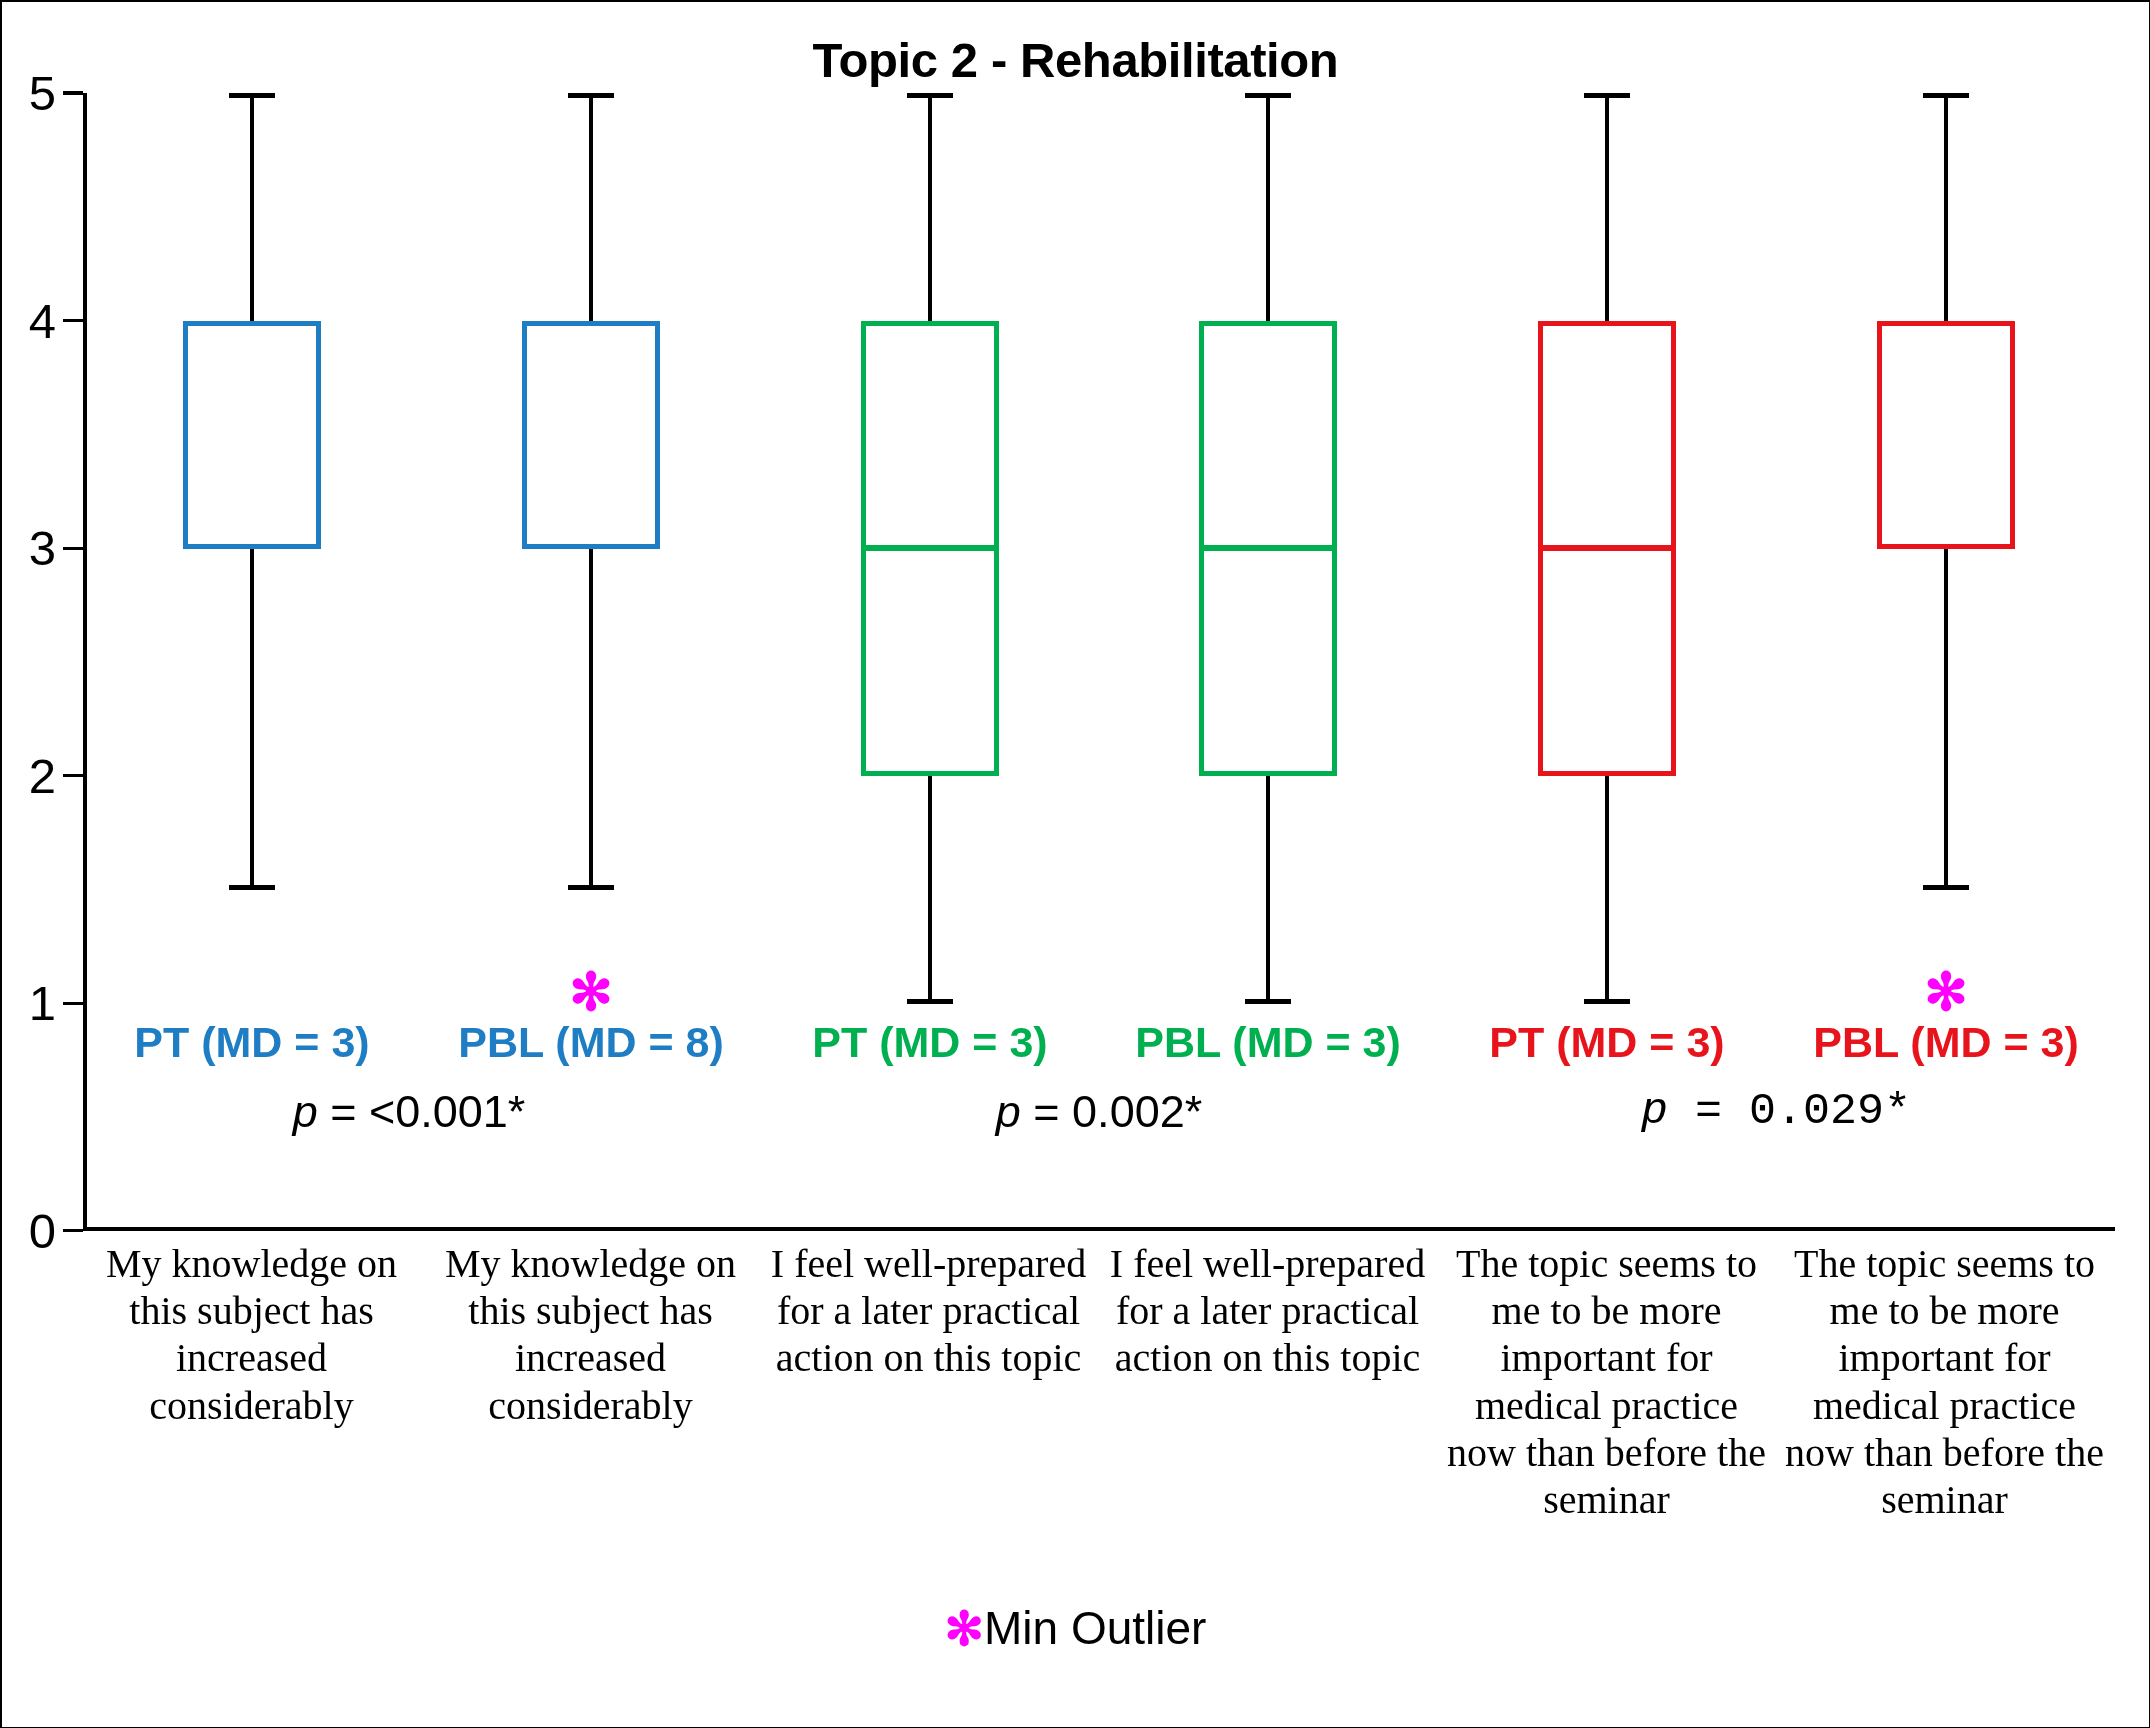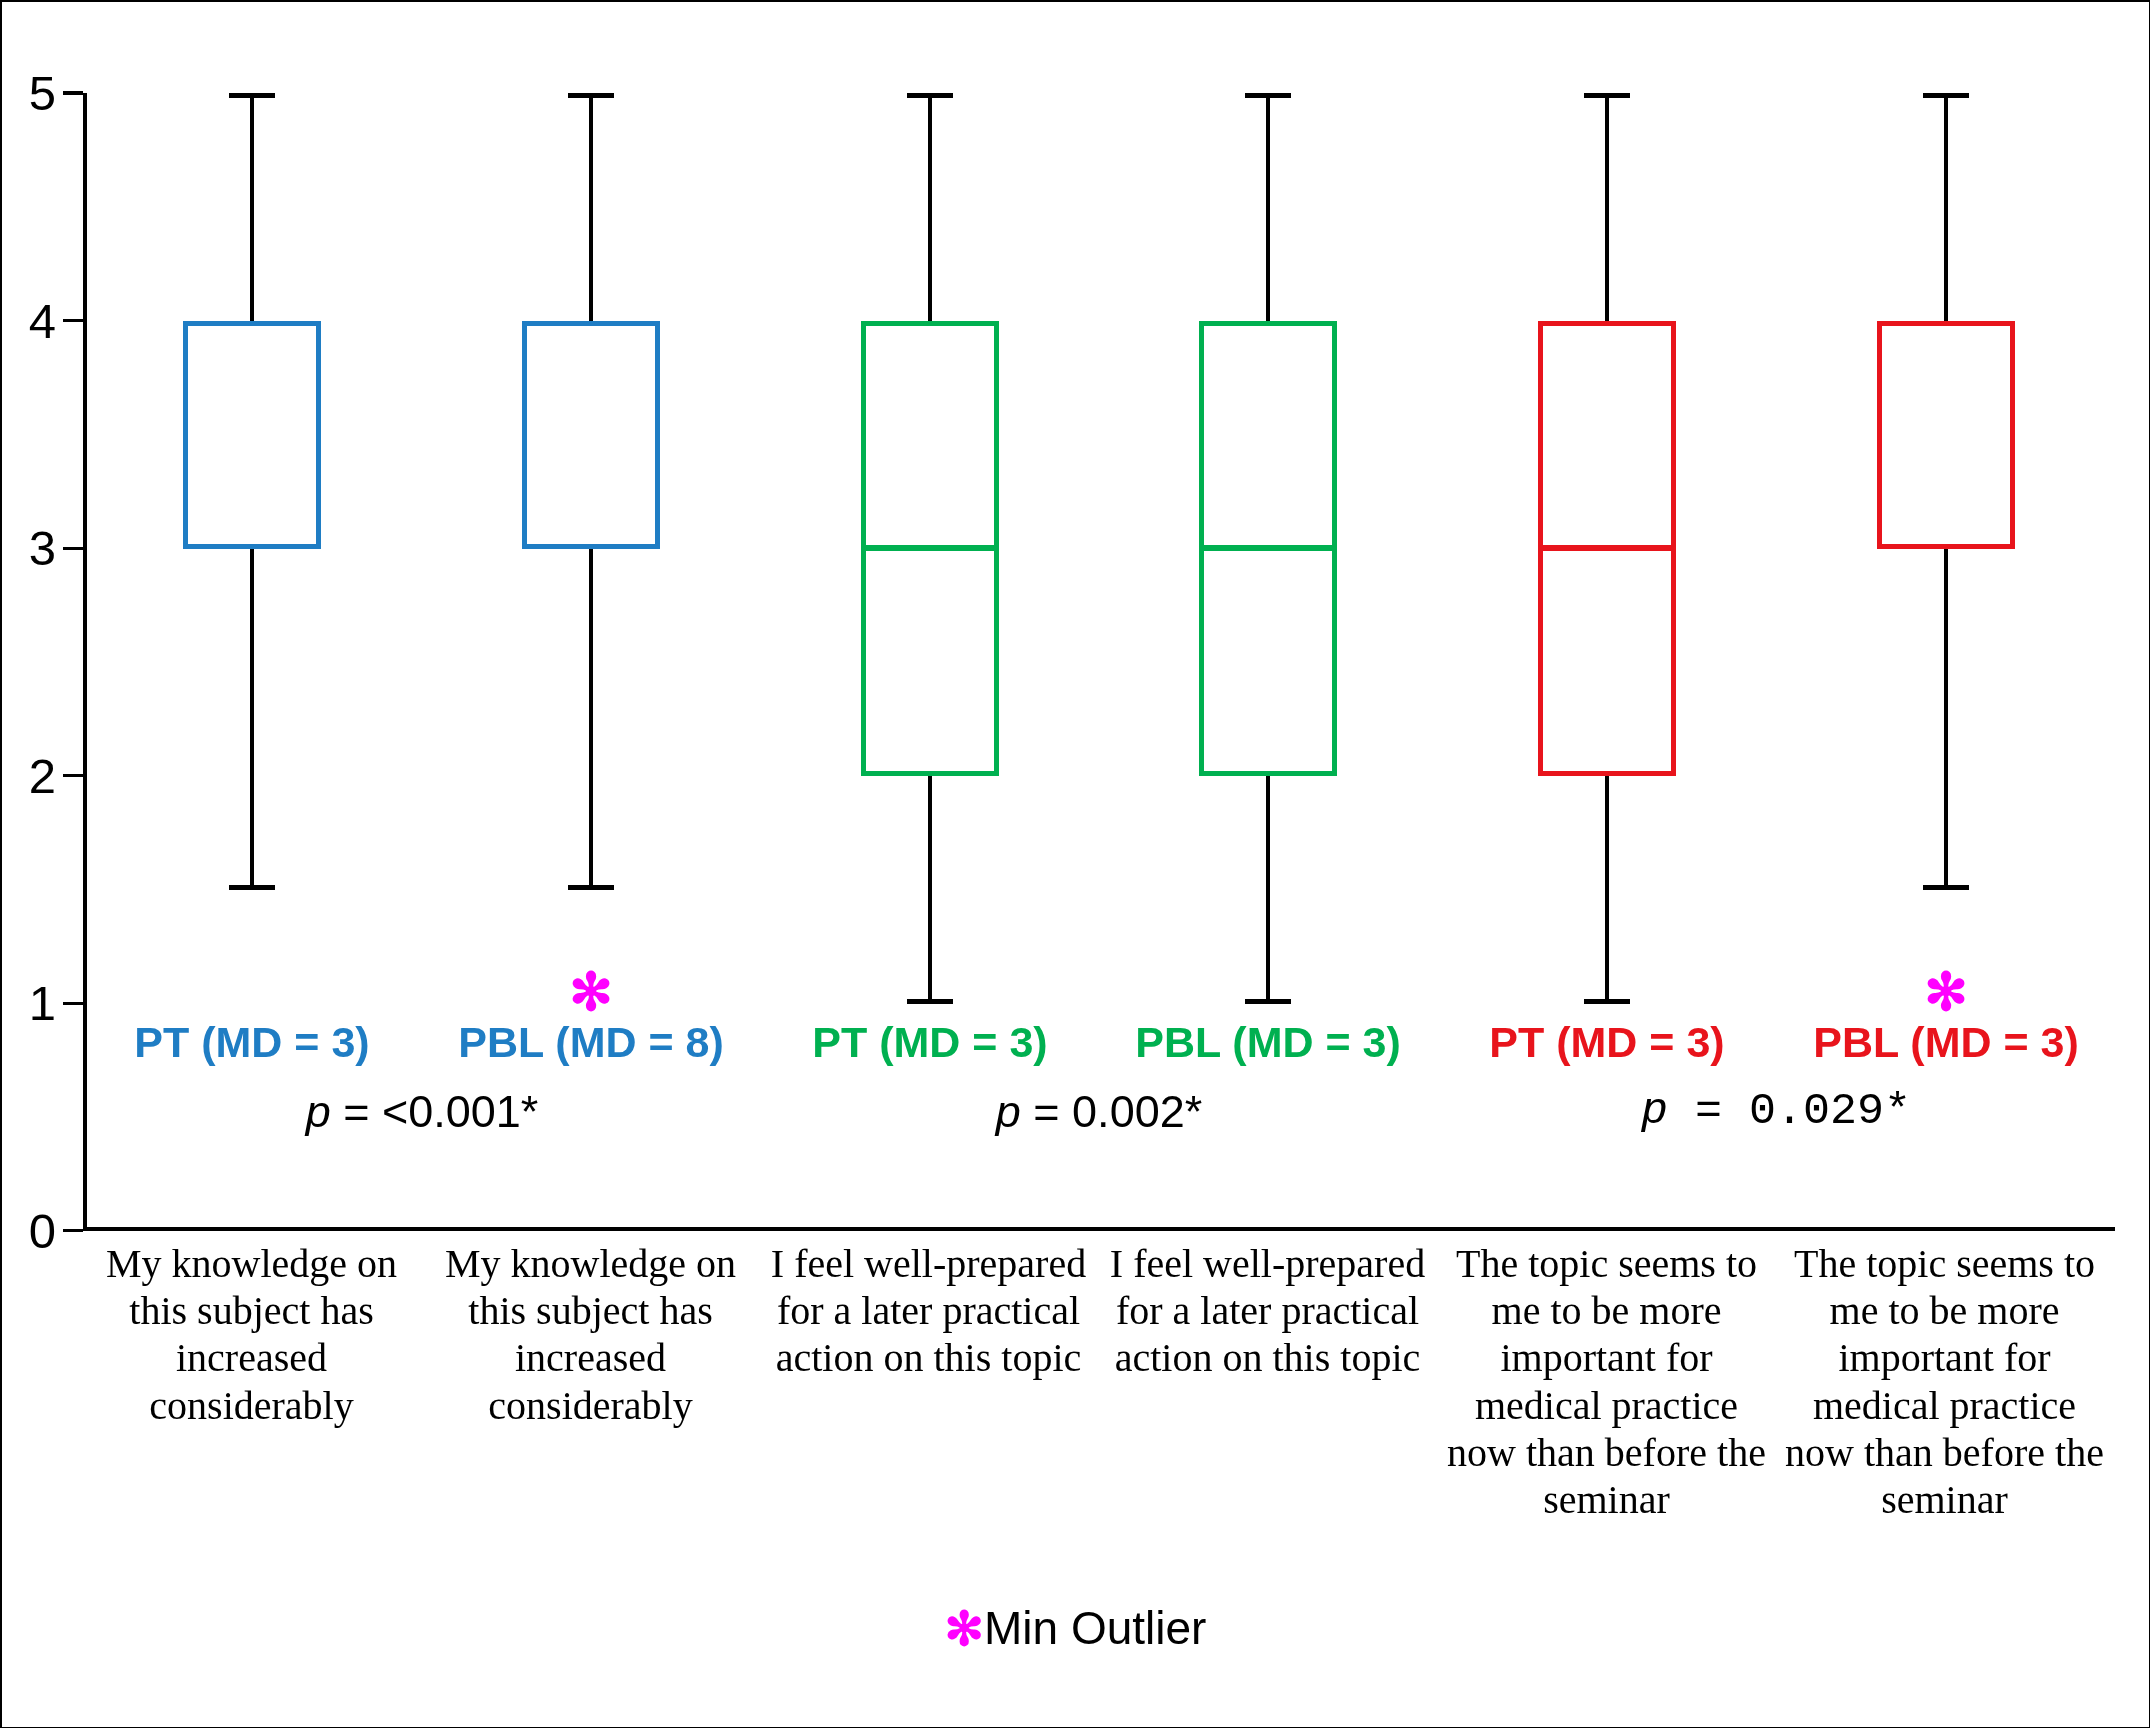--- a/index.html
+++ b/index.html
@@ -163,20 +163,21 @@
     font-size:46px;
     color:#000000;
     vertical-align:middle;
   }
 </style>
 </head>
 <body>
 
 <div id="page">
 
+  <div id="chart-title">Topic 2 - Rehabilitation</div>
 
   <div id="plot">
     <div id="y-axis-line"></div>
     <div id="x-axis-line"></div>
     <div id="ticks">
         <div class="y-tick" style="top: 1136px;"></div>
         <div class="y-tick-label" style="top: 1138px;">0</div>
         <div class="y-tick" style="top: 909px;"></div>
         <div class="y-tick-label" style="top: 910px;">1</div>
         <div class="y-tick" style="top: 681px;"></div>
@@ -237,21 +238,21 @@
           <div class="whisker-line" style="top: 0px; height: 228px;"></div>
           <div class="whisker-cap" style="top: 0px;"></div>
           <div class="whisker-line" style="top: 455px; height: 341px;"></div>
           <div class="whisker-cap" style="top: 792px;"></div>
           <div class="box-rect" style="top: 228px; height: 228px; border-color: rgb(232, 20, 28);"></div>
           <div class="outlier-mark" style="top: 899px;">✻</div>
           <div class="group-label" style="top: 925px; color: rgb(232, 20, 28);">PBL (MD = 3)</div>
         </div>
       </div>
     <div id="pvalues">
-        <div class="pvalue" style="left: 339px; top: 993px;"><i>p</i><span> = &lt;0.001*</span></div>
+        <div class="pvalue" style="left: 326px; top: 993px;"><i>p</i><span> = &lt;0.001*</span></div>
         <div class="pvalue" style="left: 1016px; top: 993px;"><i>p</i><span> = 0.002*</span></div>
         <div class="pvalue" style="left: 1693px; top: 993px; font-family: Liberation Mono, monospace;"><i>p</i><span> = 0.029*</span></div>
       </div>
   </div>
 
   <div id="cat-labels">
       <div class="cat-label" style="left: 0px; width: 339px;">My knowledge on this subject has increased considerably</div>
       <div class="cat-label" style="left: 339px; width: 339px;">My knowledge on this subject has increased considerably</div>
       <div class="cat-label" style="left: 677px; width: 339px;">I feel well-prepared for a later practical action on this topic</div>
       <div class="cat-label" style="left: 1016px; width: 339px;">I feel well-prepared for a later practical action on this topic</div>

